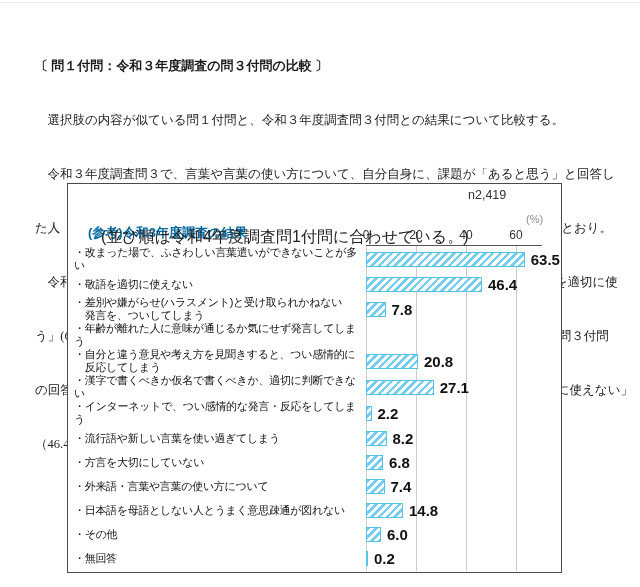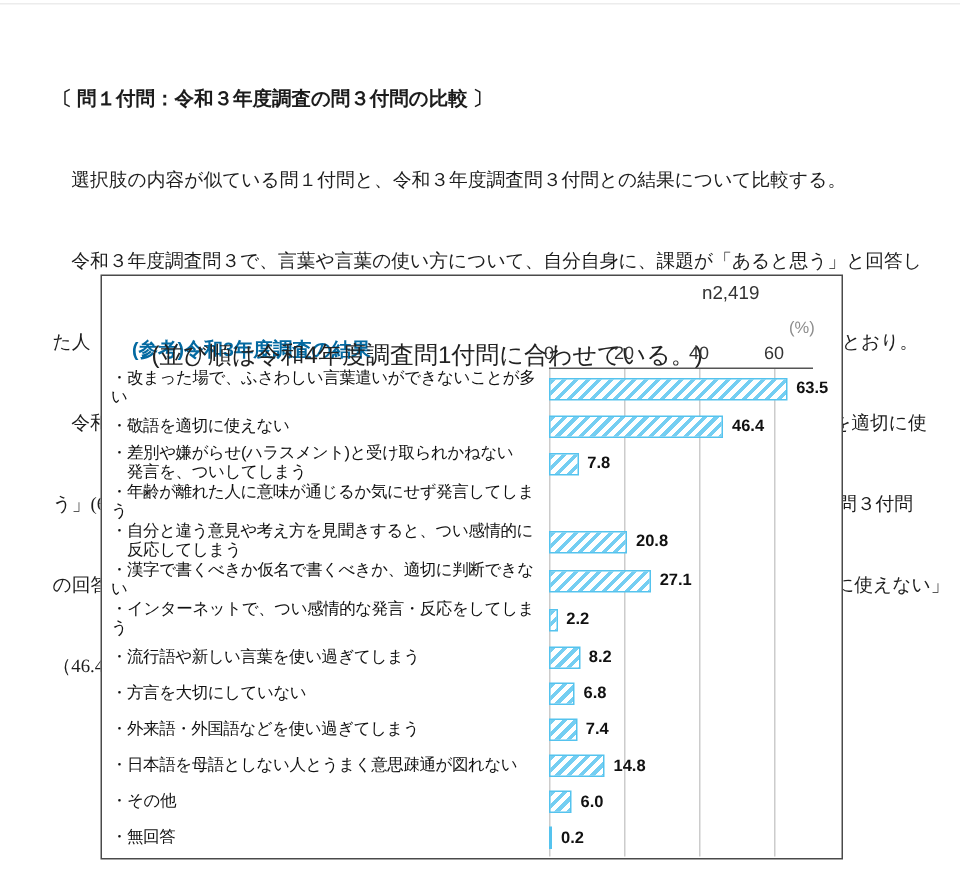--- a/index.html
+++ b/index.html
@@ -44,21 +44,21 @@
     flex:none; width:298px; padding-left:6px;
     font-size:11px; line-height:13px; letter-spacing:-0.3px; color:#111;
     white-space:pre-line;
   }
   .barcell { flex:1; display:flex; align-items:center; height:100%; }
   .bar {
     flex:none; height:15px;
     border:1px solid #55c3ee;
     background:repeating-linear-gradient(135deg,#74cef2 0,#74cef2 2.5px,#ffffff 2.5px,#ffffff 5.5px);
   }
-  .val { margin-left:6px; font-size:11px; font-weight:bold; color:#111; white-space:nowrap; }
+  .val { margin-left:6px; font-size:15px; font-weight:bold; color:#111; white-space:nowrap; }
 </style>
 </head>
 <body>
 
 <div class="top-rule"></div>
 
 <div class="doc">
   <div class="doc-heading">〔 問１付問：令和３年度調査の問３付問の比較 〕</div>
   <div>　選択肢の内容が似ている問１付問と、令和３年度調査問３付問との結果について比較する。</div>
   <div>　令和３年度調査問３で、言葉や言葉の使い方について、自分自身に、課題が「あると思う」と回答し</div>
@@ -144,21 +144,21 @@
       </div>
     </div>
     <div class="row">
       <div class="cat">・方言を大切にしていない</div>
       <div class="barcell">
         <div class="bar" style="width: 17px;"></div>
         <div class="val">6.8</div>
       </div>
     </div>
     <div class="row">
-      <div class="cat">・外来語・外国語などを使い過ぎてしまう</div>
+      <div class="cat">・外来語・言葉や言葉の使い方について</div>
       <div class="barcell">
         <div class="bar" style="width: 18.5px;"></div>
         <div class="val">7.4</div>
       </div>
     </div>
     <div class="row">
       <div class="cat">・日本語を母語としない人とうまく意思疎通が図れない</div>
       <div class="barcell">
         <div class="bar" style="width: 37px;"></div>
         <div class="val">14.8</div>

